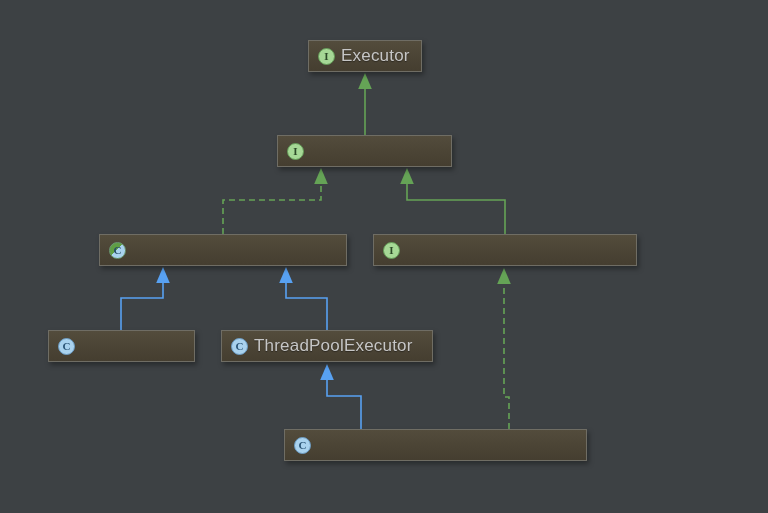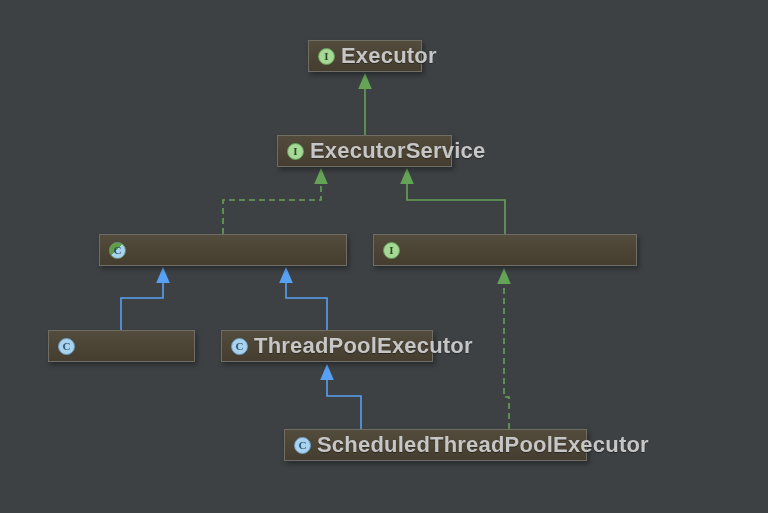--- a/index.html
+++ b/index.html
@@ -19,22 +19,22 @@
     background:linear-gradient(180deg,#534c3c 0%,#4b4435 55%,#453e30 100%);
     border:1px solid #6f6d64;
     box-shadow:2px 3px 5px rgba(0,0,0,0.35);
     display:flex;
     align-items:center;
     padding-left:9px;
     cursor:default;
   }
   .node .label{
     color:#c6c6c6;
-    font-size:22px;
-    font-weight:700;
+    font-size:17px;
+    font-weight:400;
     letter-spacing:0.2px;
     margin-left:6px;
     white-space:nowrap;
     text-shadow:0 1px 1px rgba(0,0,0,0.4);
   }
   .badge{
     width:17px;height:17px;
     border-radius:50%;
     display:flex;align-items:center;justify-content:center;
     font-family:"Liberation Serif", serif;
@@ -101,21 +101,20 @@
     </g>
   </svg>
 
   <div class="node" style="left:308px;top:40px;width:114px;">
     <span class="badge iface">I</span>
     <span class="label">Executor</span>
   </div>
 
   <div class="node" style="left:277px;top:135px;width:175px;">
     <span class="badge iface">I</span>
-    <span class="label">ExecutorService</span>
   </div>
 
   <div class="node" style="left:99px;top:234px;width:248px;">
     <span class="badge abstract">C</span>
   </div>
 
   <div class="node" style="left:373px;top:234px;width:264px;">
     <span class="badge iface">I</span>
   </div>
 
@@ -123,16 +122,15 @@
     <span class="badge cls">C</span>
   </div>
 
   <div class="node" style="left:221px;top:330px;width:212px;">
     <span class="badge cls">C</span>
     <span class="label">ThreadPoolExecutor</span>
   </div>
 
   <div class="node" style="left:284px;top:429px;width:303px;">
     <span class="badge cls">C</span>
-    <span class="label">ScheduledThreadPoolExecutor</span>
   </div>
 
 </div>
 
 </body></html>

